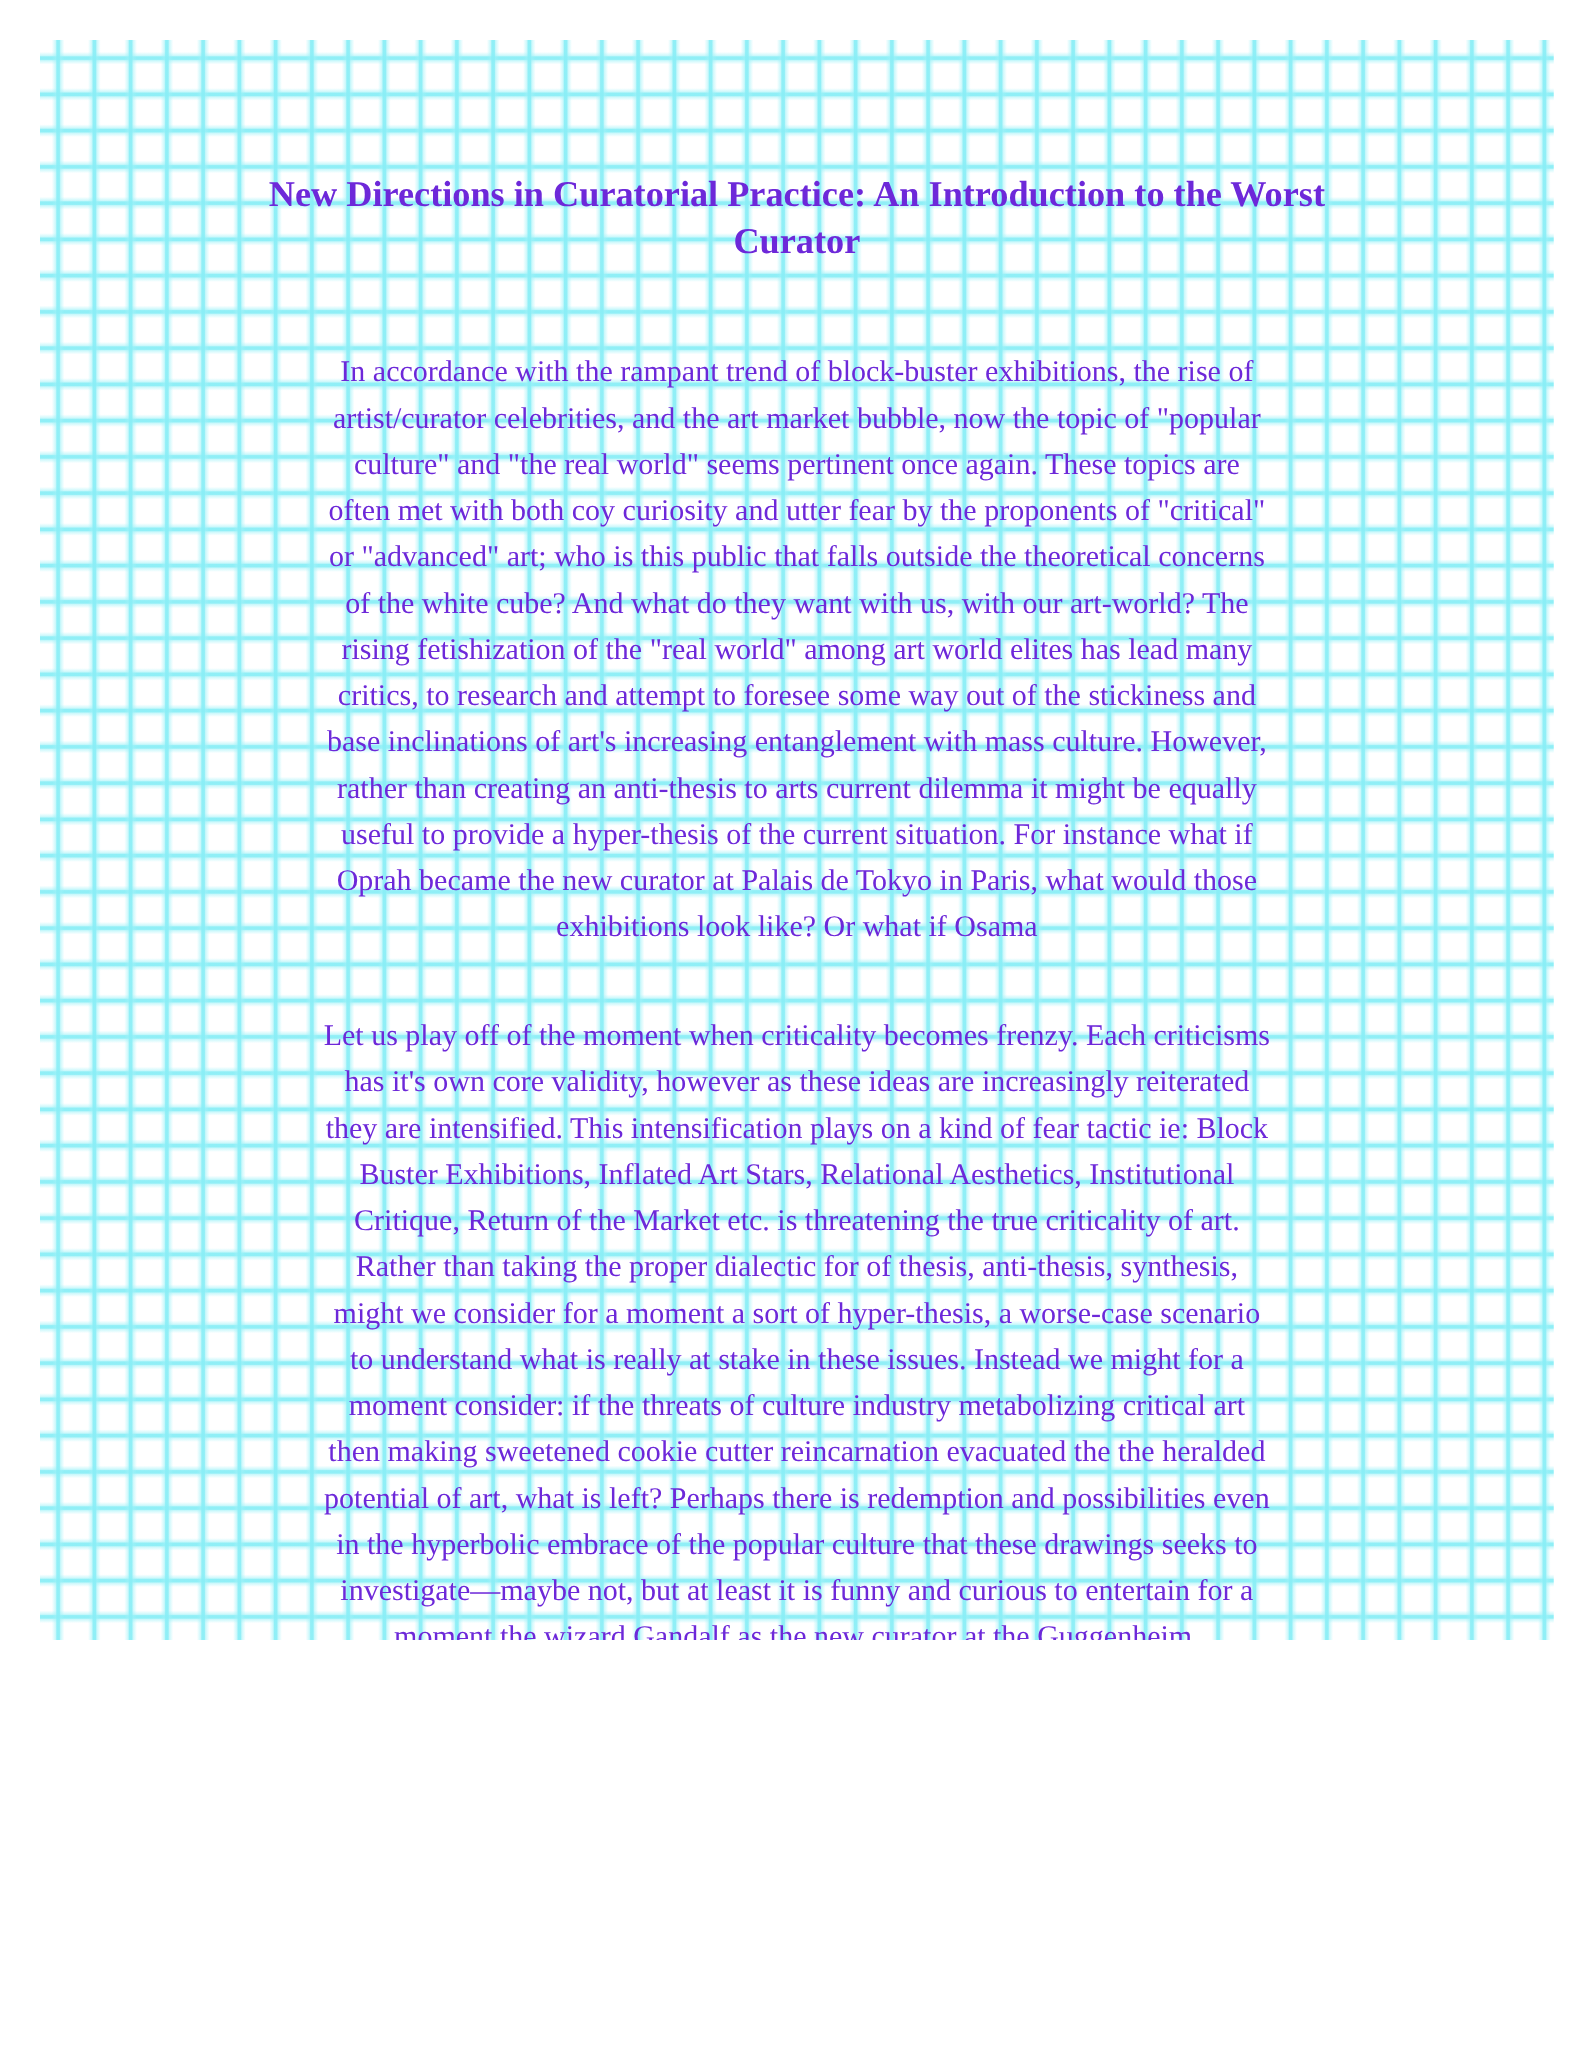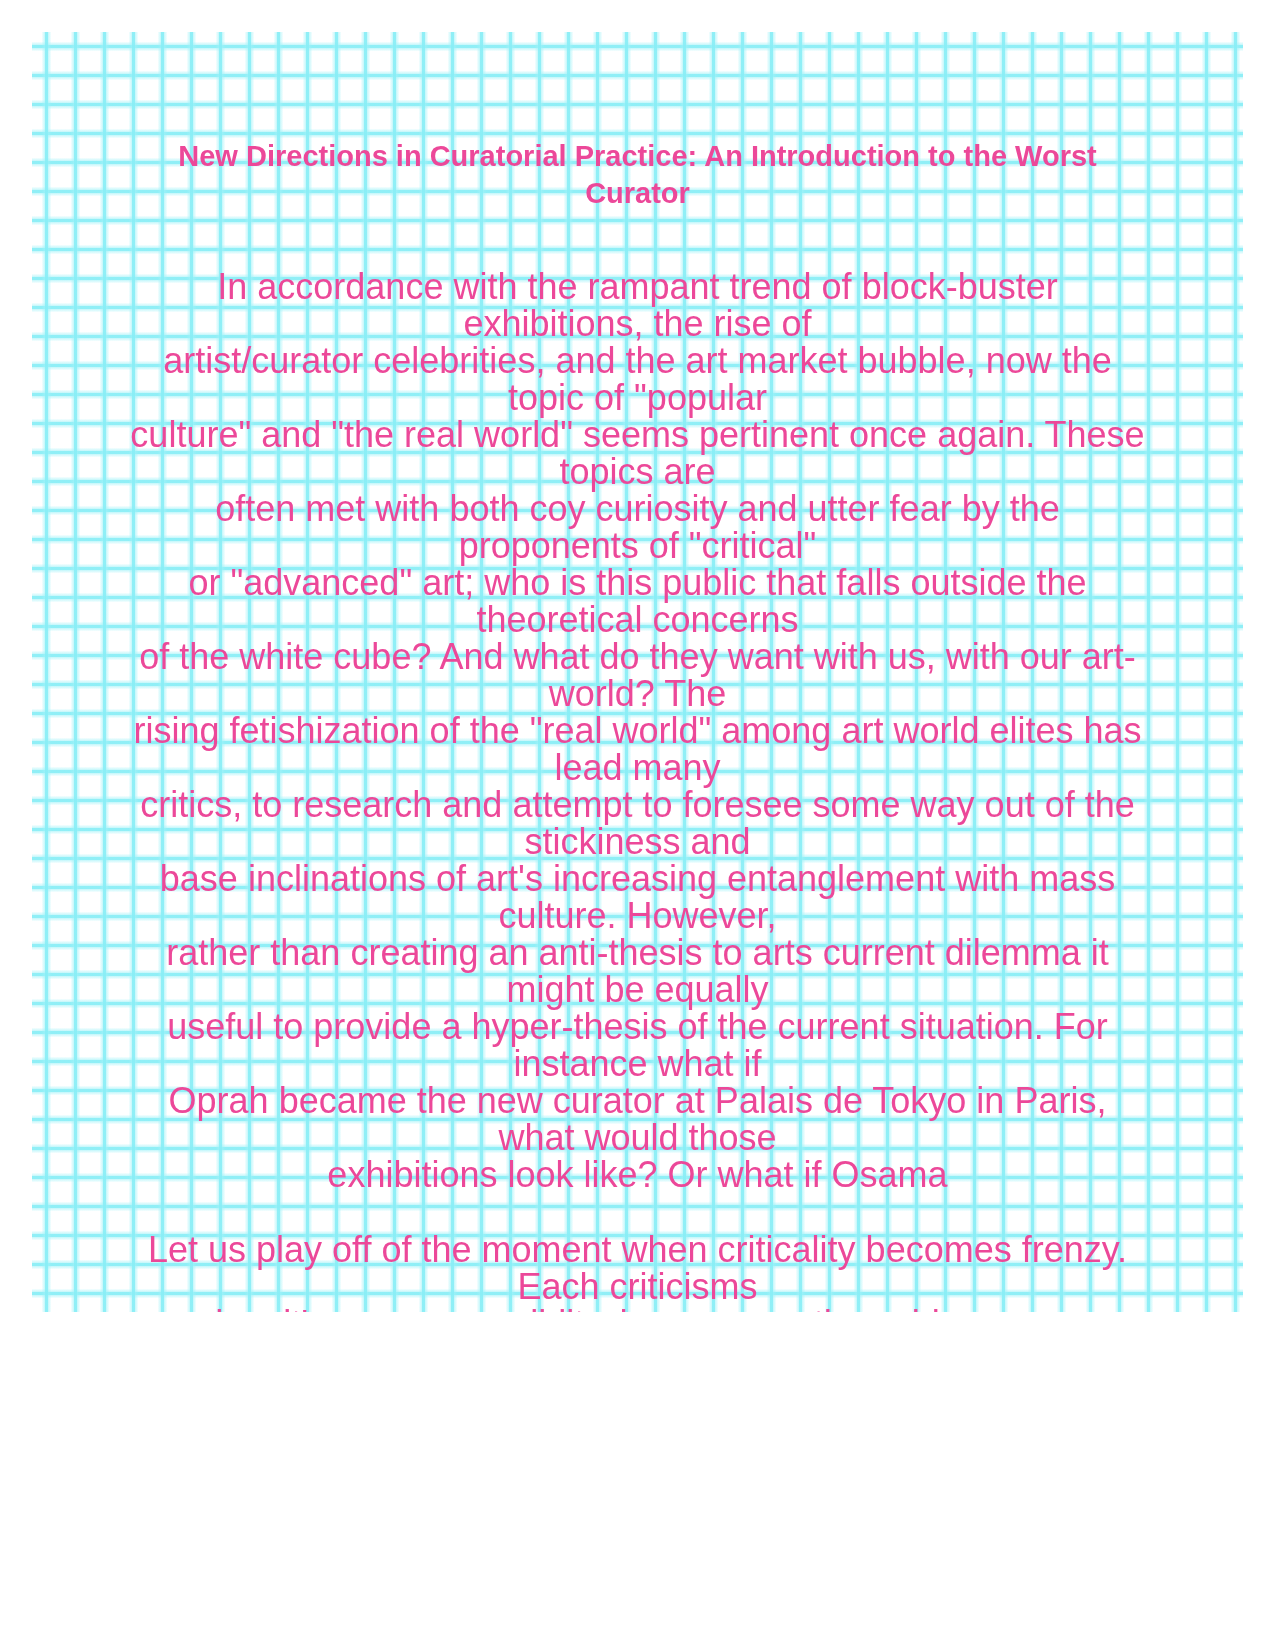--- a/index.html
+++ b/index.html
@@ -6,22 +6,22 @@
     margin: 0;
     padding: 0;
     background: #ffffff;
   }
   .page {
     position: relative;
     width: 1275px;
     height: 1312px;
     background: #ffffff;
     overflow: hidden;
-    font-family: Liberation Sans, sans-serif;
-    color: #ec4899;
+    font-family: Liberation Serif, serif;
+    color: #6d28d9;
   }
   
   .grid {
     position: absolute;
     left: 32px;
     top: 32px;
     width: 1211px;
     height: 1552px;
     background-image:
       repeating-linear-gradient(90deg,
@@ -52,23 +52,23 @@
     text-align: center;
     white-space: pre-line;
   }
   .title {
     font-size: 29px;
     font-weight: bold;
     line-height: 37px;
     margin: 0 0 34px 0;
   }
   .content p {
-    font-size: 36px;
+    font-size: 24px;
     line-height: 37px;
-    margin: 4px 0 16px 0;
+    margin: 16px 0 16px 0;
   }
   .content p.footnote {
     margin-top: 72px;
   }
   
   .smudge {
     position: absolute;
     left: 168px;
     top: 1423px;
     width: 84px;

